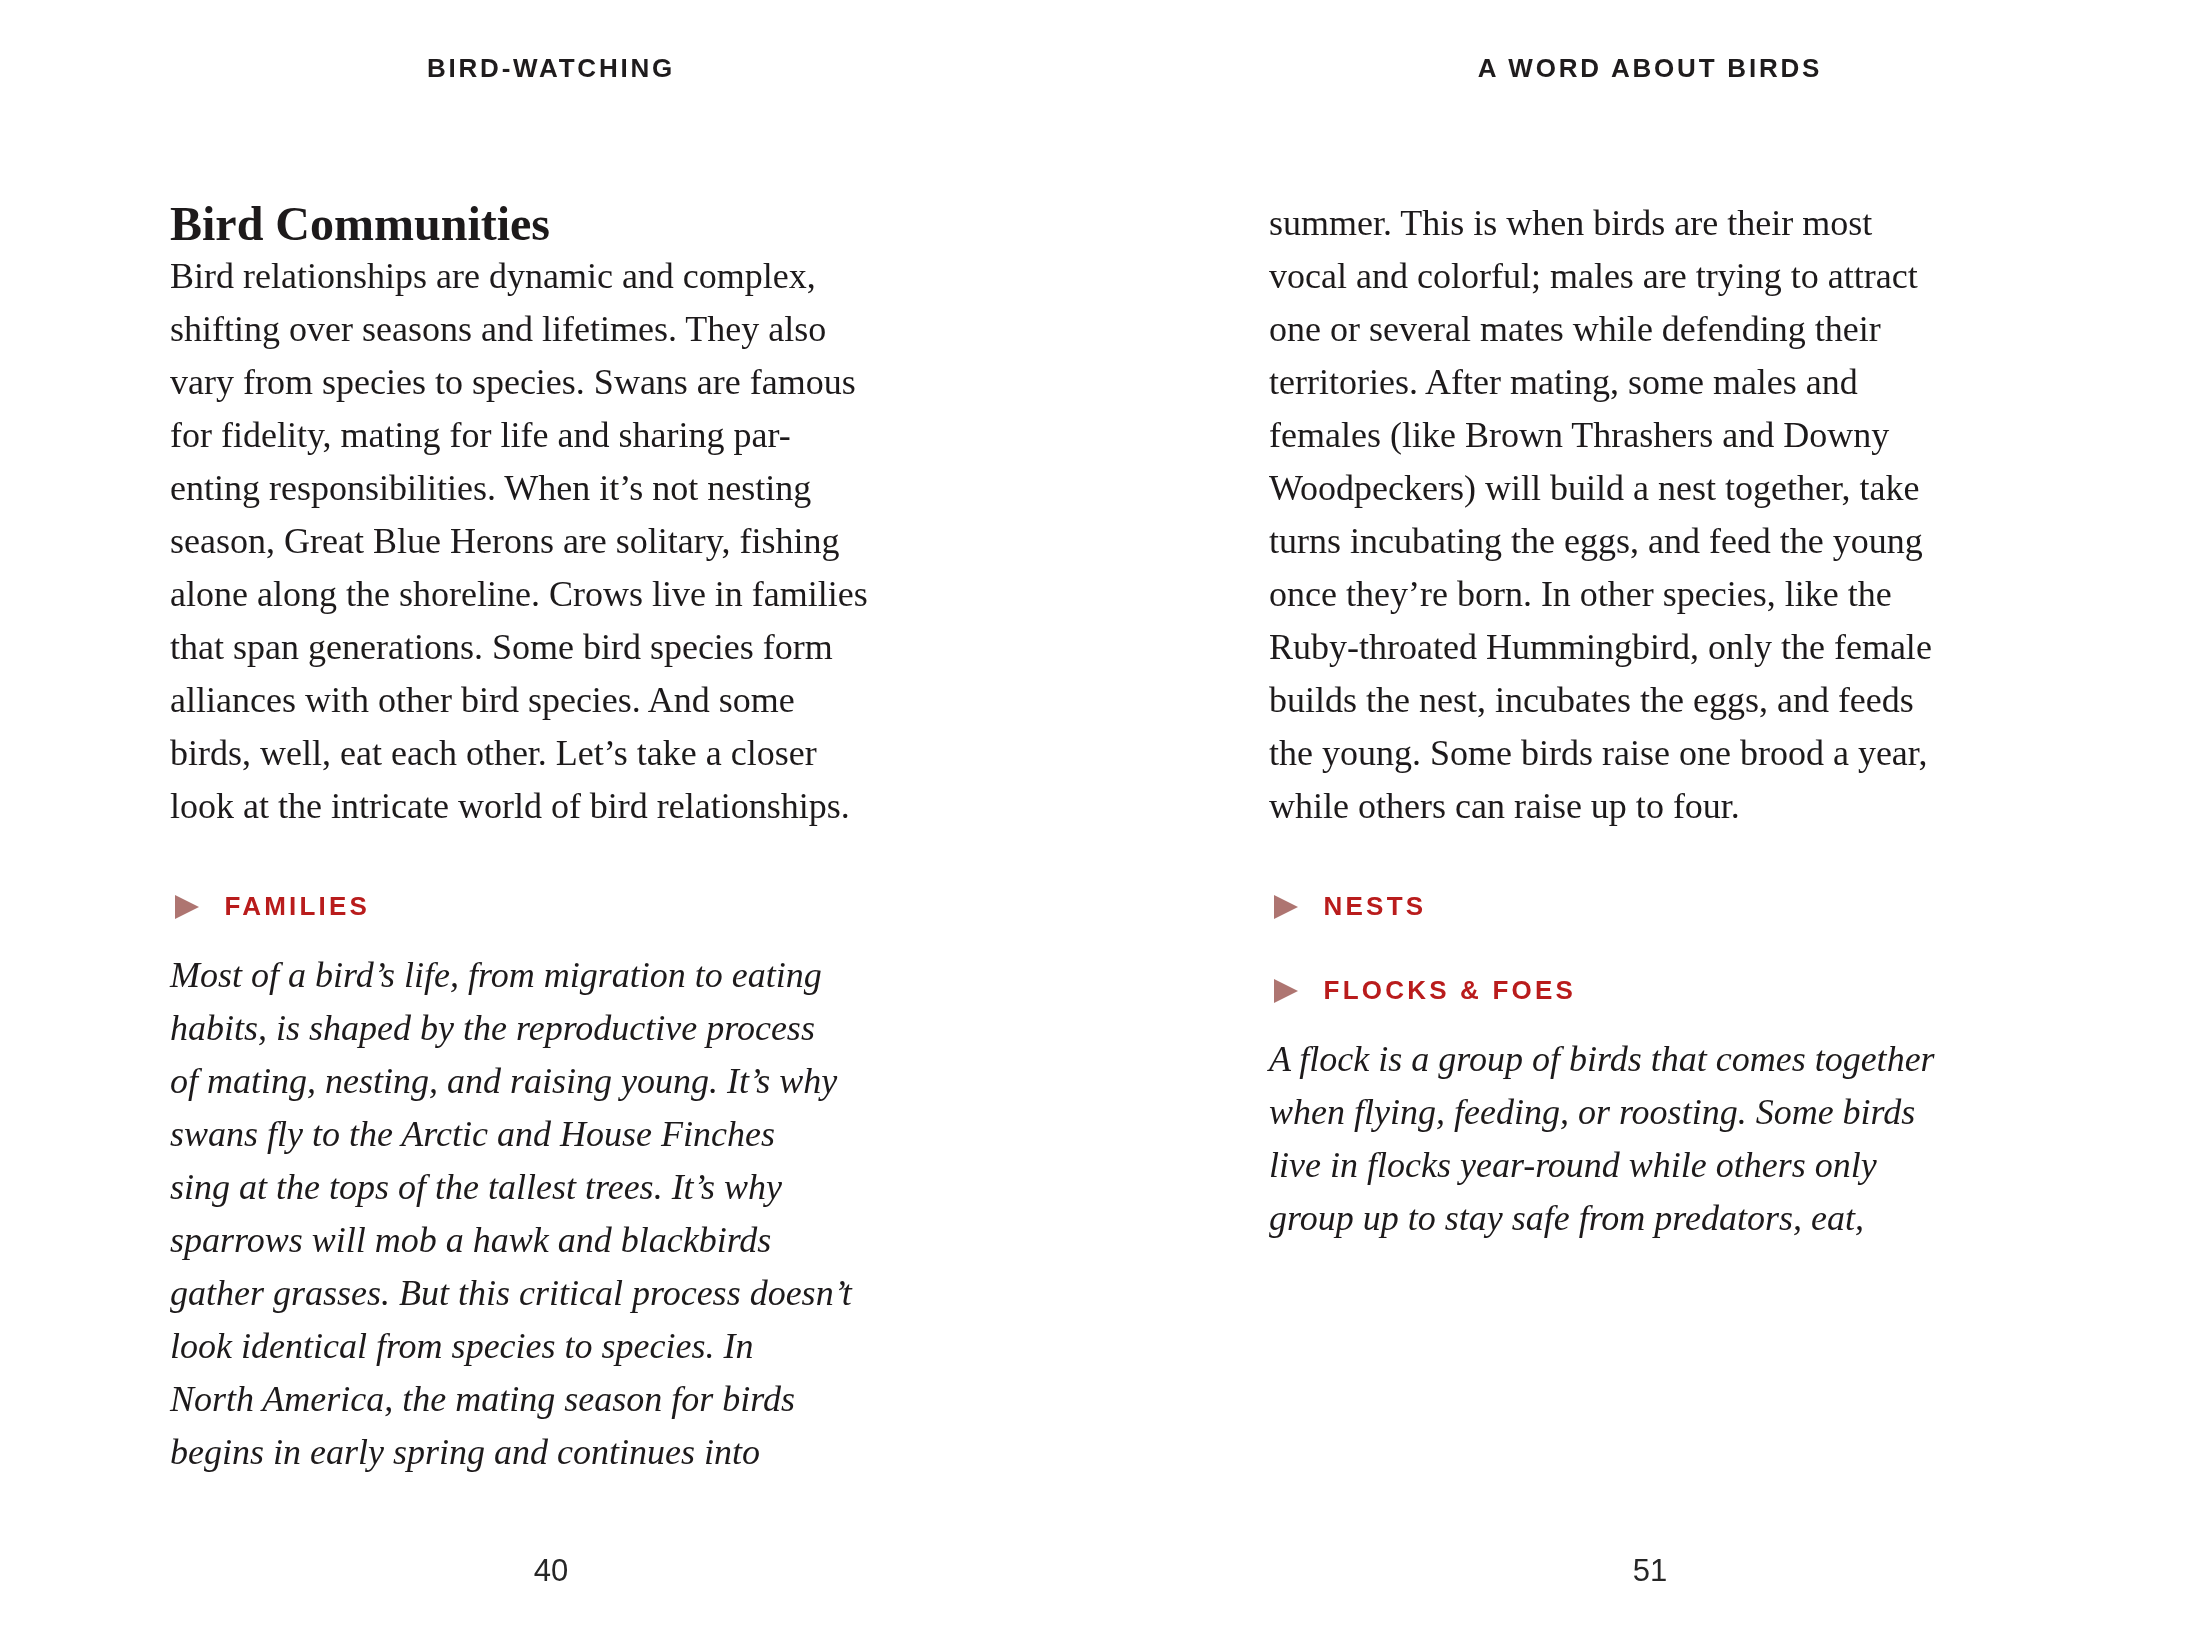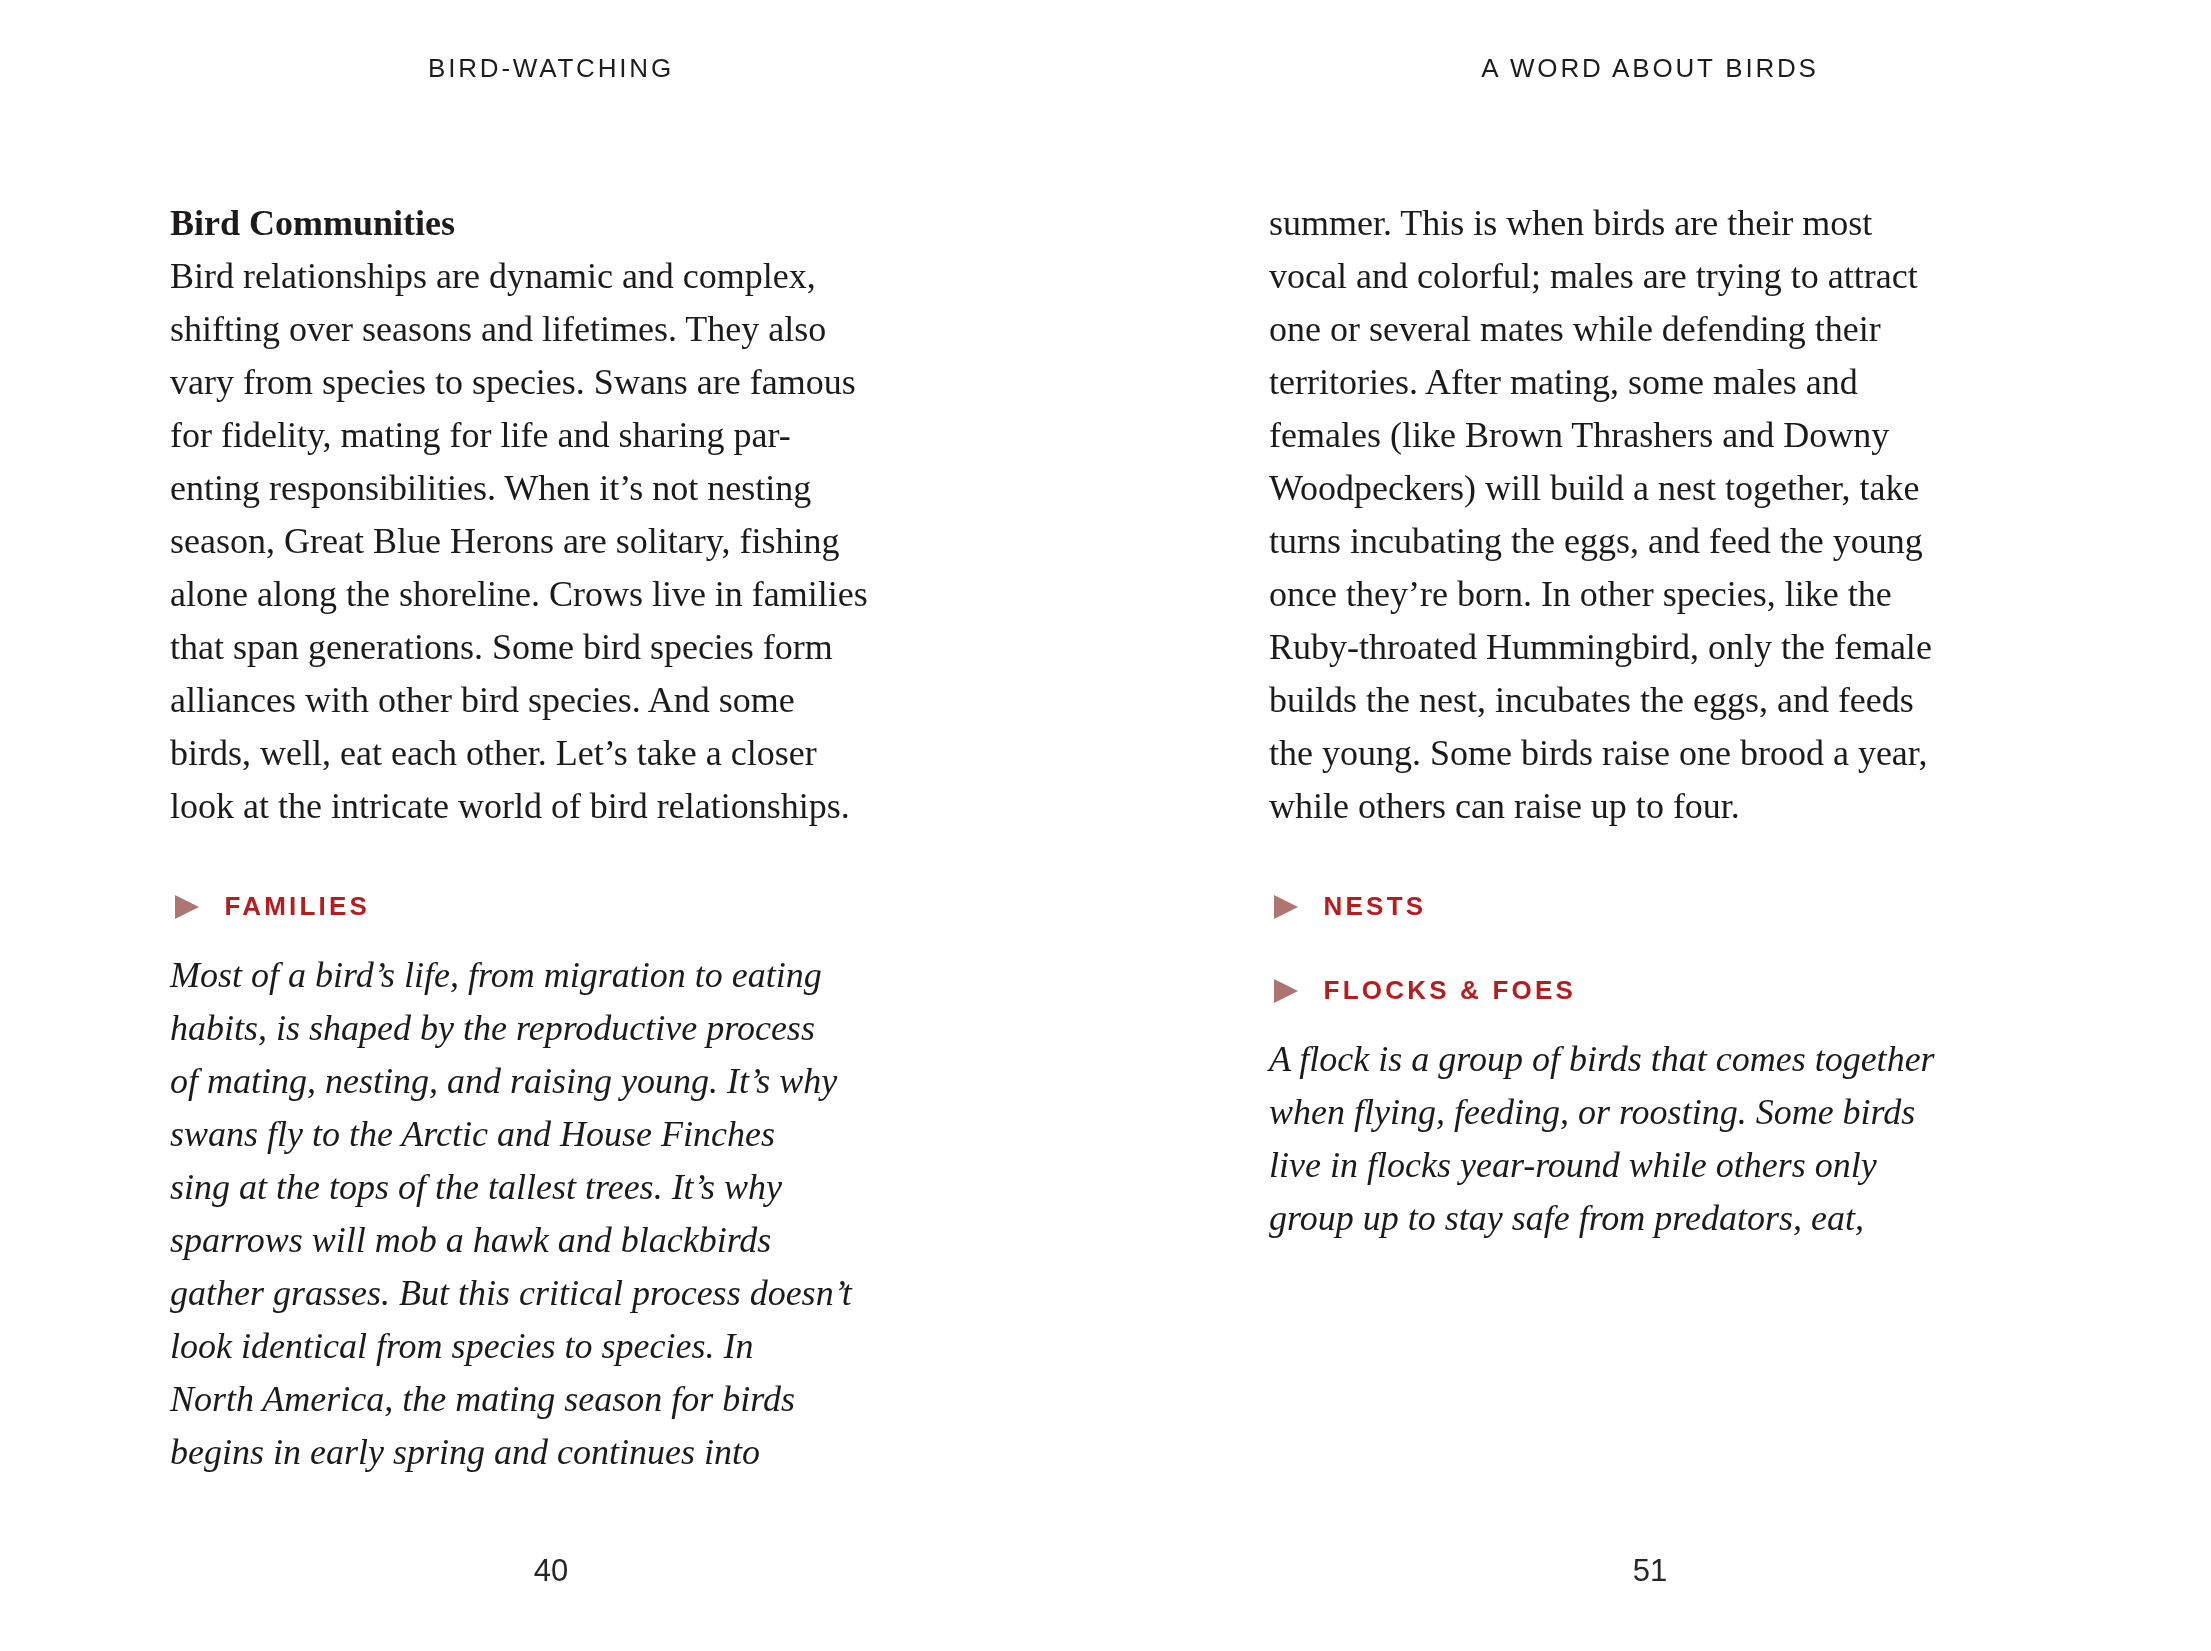--- a/index.html
+++ b/index.html
@@ -18,39 +18,39 @@
   }
   .running-head {
     position: absolute;
     top: 55px;
     width: 762px;
     text-align: center;
     font-family: "Liberation Sans", sans-serif;
     font-size: 26px;
     line-height: 27.5px;
     letter-spacing: 2.8px;
-    font-weight: 400;
+    font-weight: 700;
     color: #1f1c1d;
   }
   .running-head.left { left: 170px; }
   .running-head.right { left: 1269px; }
 
   .column {
     position: absolute;
     top: 197px;
     width: 826px;
   }
   .column.left { left: 170px; }
   .column.right { left: 1269px; }
 
   h2.block-heading {
     margin: 0;
     font-family: "Liberation Serif", serif;
     font-weight: 700;
-    font-size: 36px;
+    font-size: 48px;
     line-height: 53px;
     color: #1d1a1b;
   }
   p.body {
     margin: 0;
     font-size: 36px;
     line-height: 53px;
     white-space: pre;
     color: #1d1a1b;
   }

